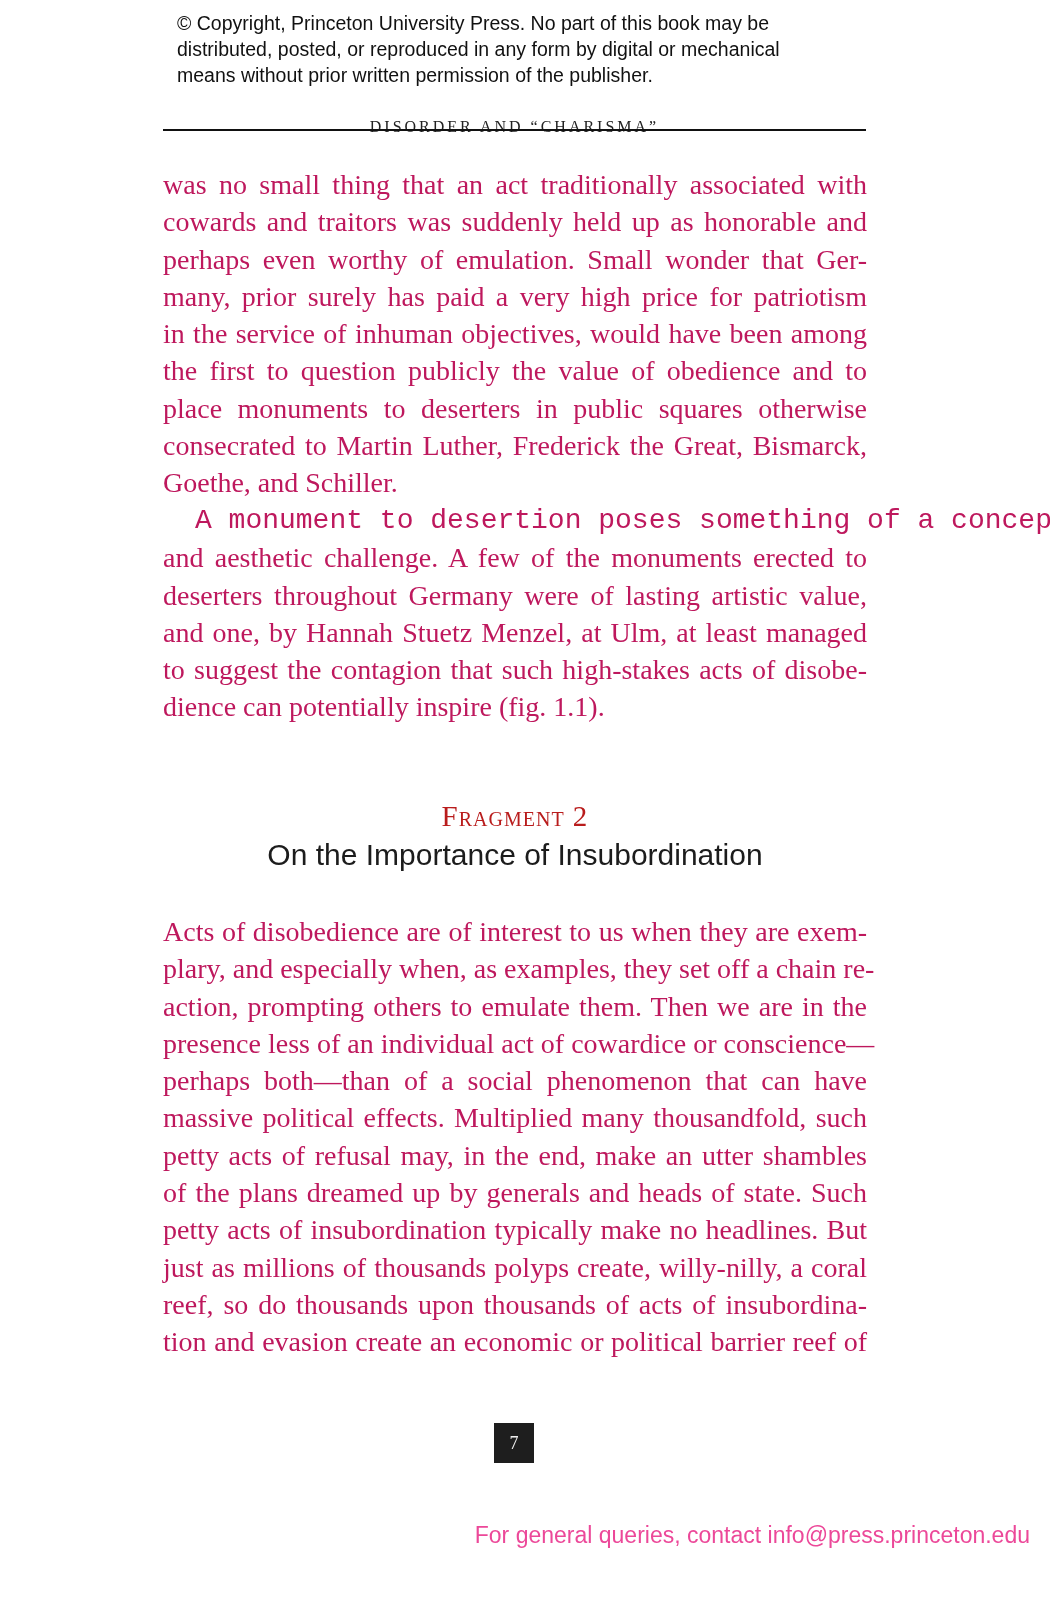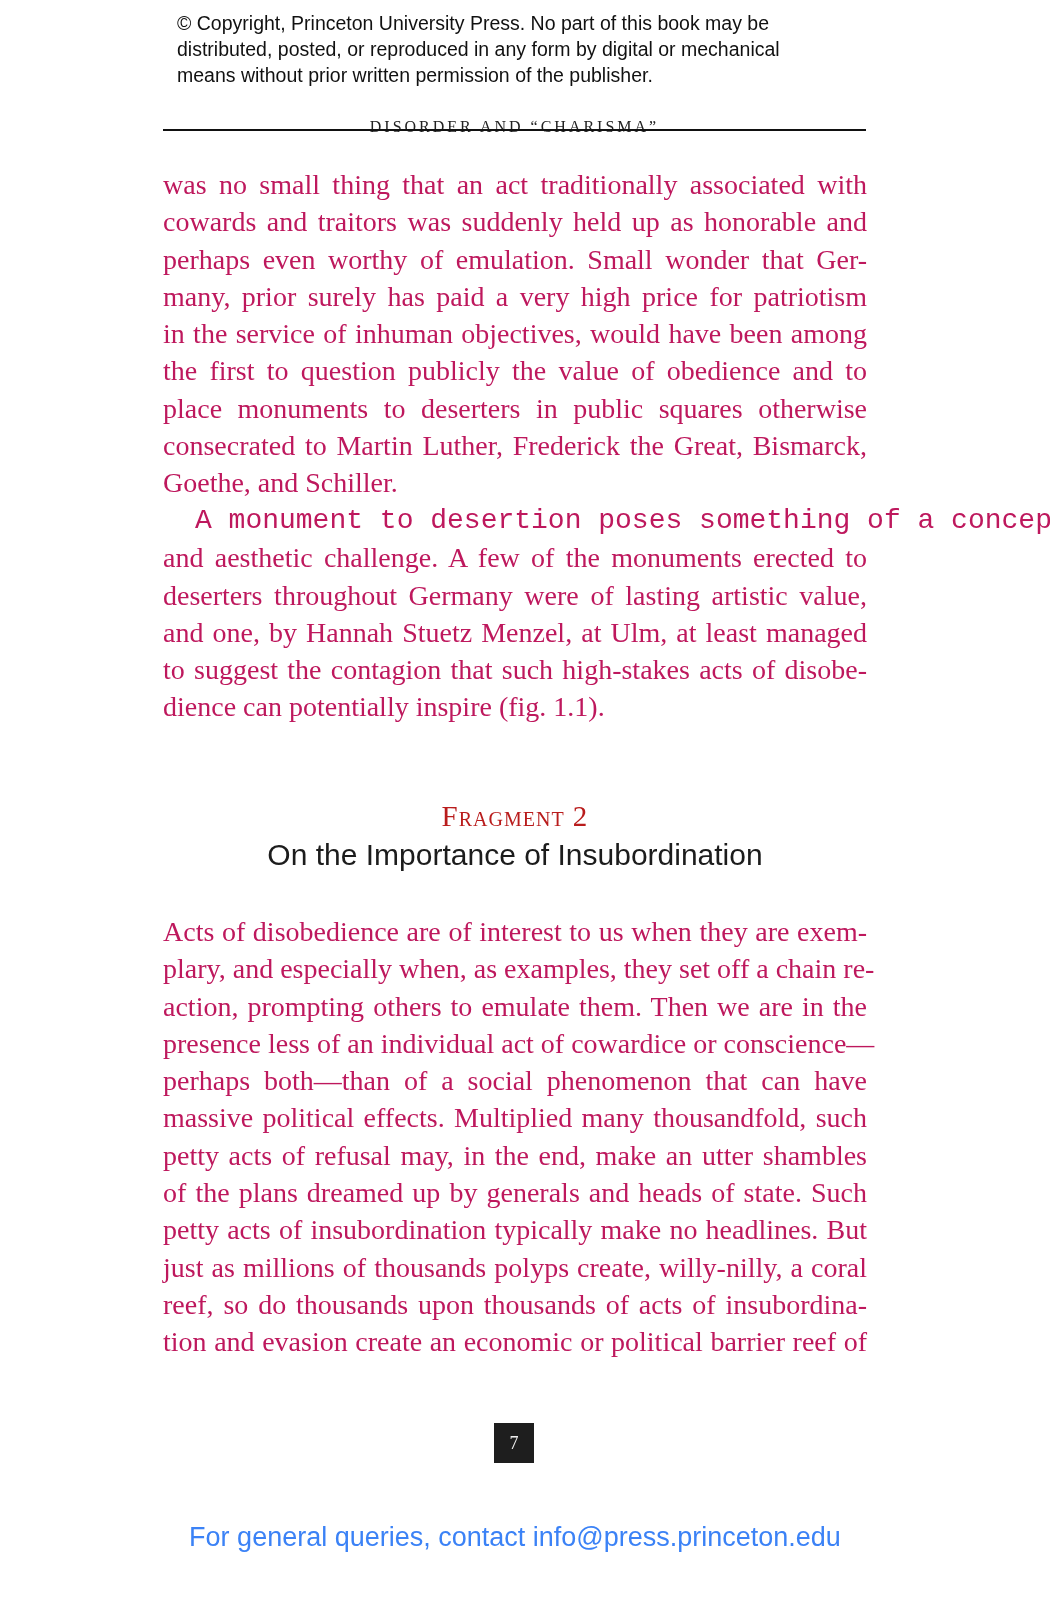--- a/index.html
+++ b/index.html
@@ -31,22 +31,22 @@
   }
   .fragment-title {
     position: absolute; left: 163px; width: 704px; top: 838px; text-align: center;
     font-family: Liberation Sans, sans-serif; font-size: 30px; color: #1c1c1c;
   }
   .page-number {
     position: absolute; left: 494px; top: 1423px; width: 40px; height: 40px; background: #1e1e1e;
     color: #f0f0f0; font-family: "Liberation Serif", serif; font-size: 18px; line-height: 40px; text-align: center;
   }
   .footer {
-    position: absolute; left: 0; width: 1030px; top: 1522px; text-align: center;
-    font-family: "Liberation Sans", sans-serif; font-size: 27px; color: #3b82f6;
+    position: absolute; left: 0; width: 1030px; top: 1522px; text-align: right;
+    font-family: "Liberation Sans", sans-serif; font-size: 23px; color: #ec4899;
   }
 </style>
 </head>
 <body>
 
 <div class="copyright">
   <div>© Copyright, Princeton University Press. No part of this book may be</div>
   <div>distributed, posted, or reproduced in any form by digital or mechanical</div>
   <div>means without prior written permission of the publisher.</div>
 </div>

